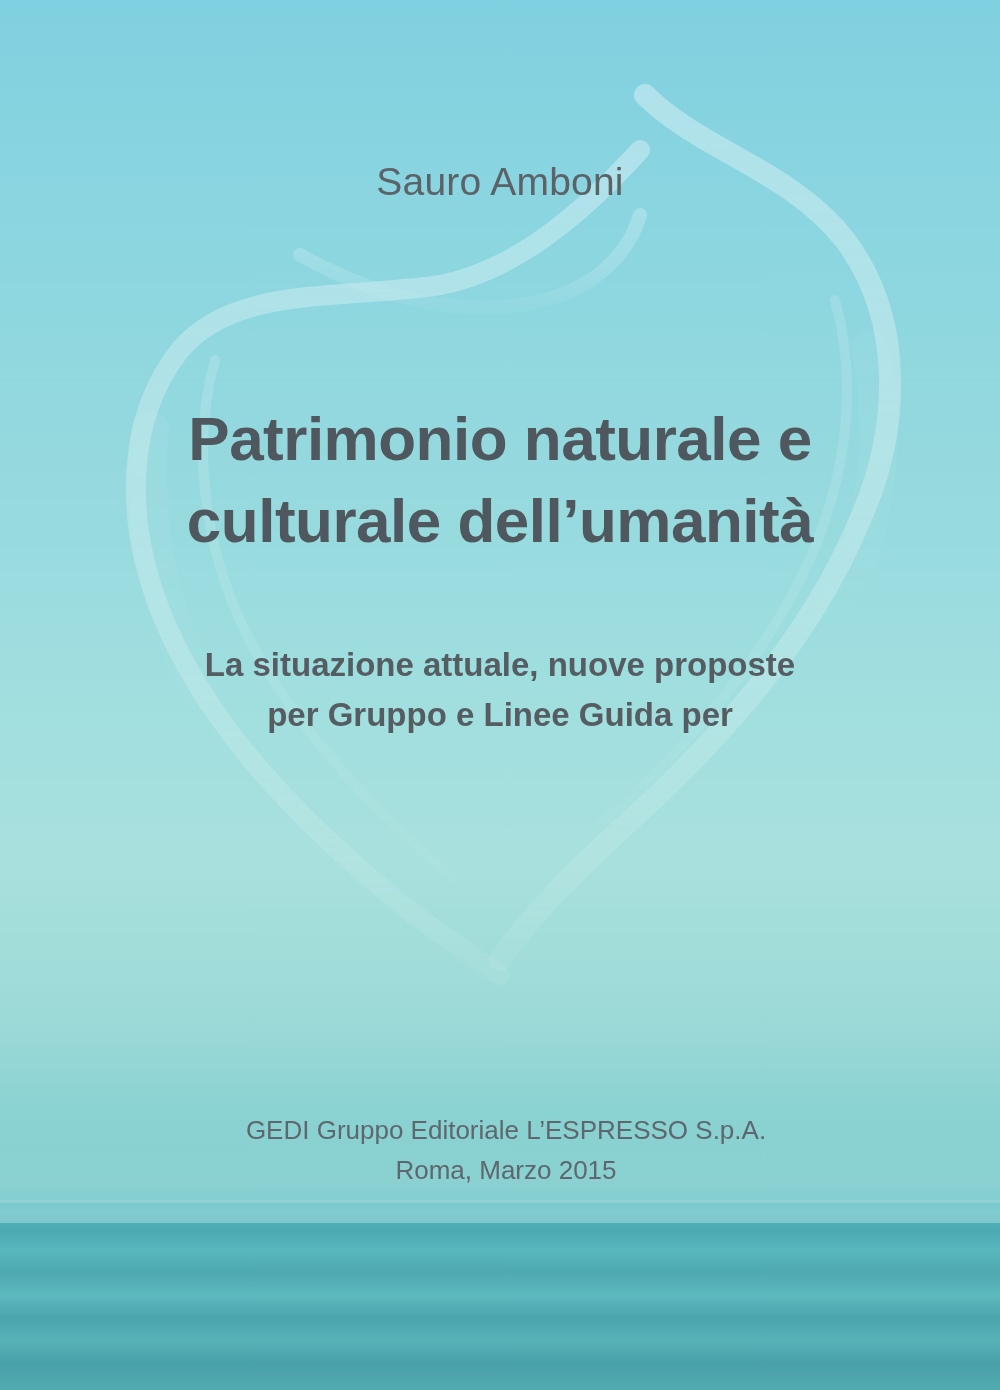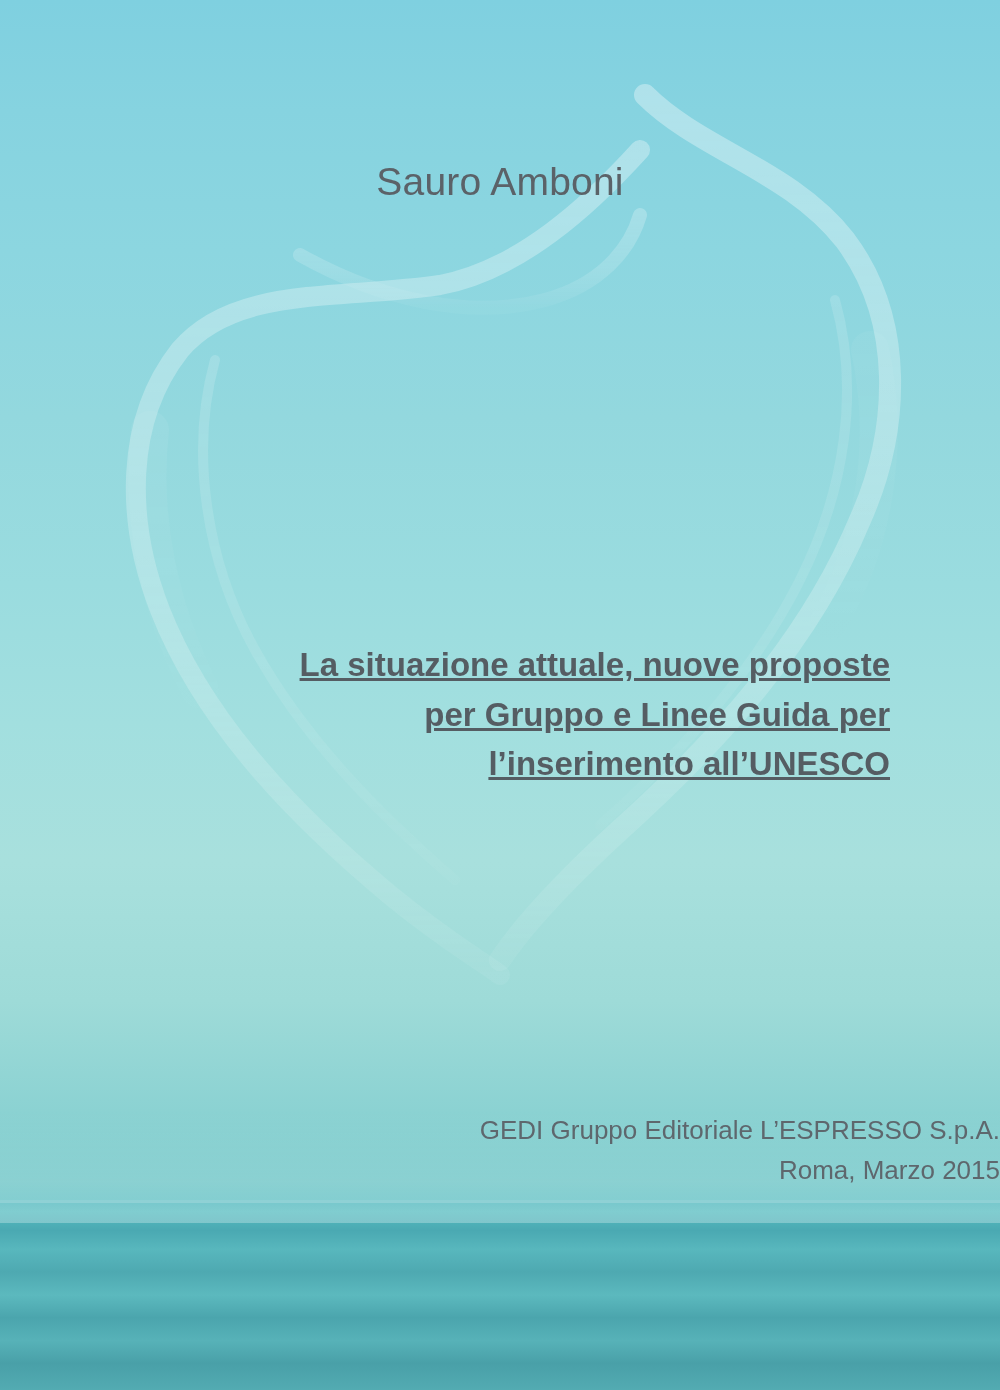--- a/index.html
+++ b/index.html
@@ -103,33 +103,32 @@
     font-weight: bold;
     color: #4f585e;
     line-height: 1.32;
     letter-spacing: -0.5px;
   }
   .subtitle {
     position: absolute;
     top: 640px;
     left: 110px;
     right: 110px;
-    text-align: right;
+    text-align: center;
     font-size: 33px;
     font-weight: bold;
     color: #555d63;
     line-height: 1.5;
-    text-decoration: underline;
   }
   .publisher {
     position: absolute;
     top: 1110px;
     left: 0;
     right: 0;
-    text-align: right;
+    text-align: center;
     font-size: 26px;
     color: #5e676d;
     line-height: 1.55;
     padding-left: 12px;
   }
   .publisher .line2 {
     display: block;
   }
 </style>
 </head>
@@ -162,25 +161,28 @@
 
       <path d="M150,430 C140,520 160,610 200,690" stroke-width="38" opacity="0.12"></path>
       <path d="M870,350 C890,440 875,540 830,620" stroke-width="38" opacity="0.1"></path>
     </g>
   </svg>
 
   <div class="content">
 
     <div class="author">Sauro Amboni</div>
 
+    <div class="title">
+      <div>Patrimonio naturale e</div>
+      <div>culturale dell’umanità</div>
+    </div>
 
     <div class="subtitle">
       <div>La situazione attuale, nuove proposte</div>
       <div>per Gruppo e Linee Guida per</div>
-      <div>l’inserimento all’UNESCO</div>
     </div>
 
     <div class="publisher">
       <div>GEDI Gruppo Editoriale L’ESPRESSO S.p.A.</div>
       <div class="line2">Roma, Marzo 2015</div>
     </div>
 
   </div>
 </div>
 

